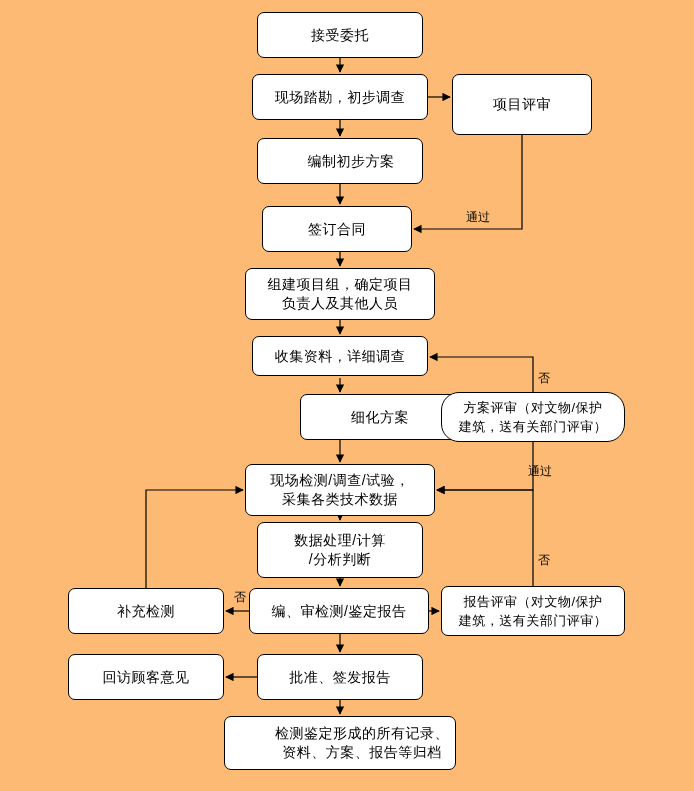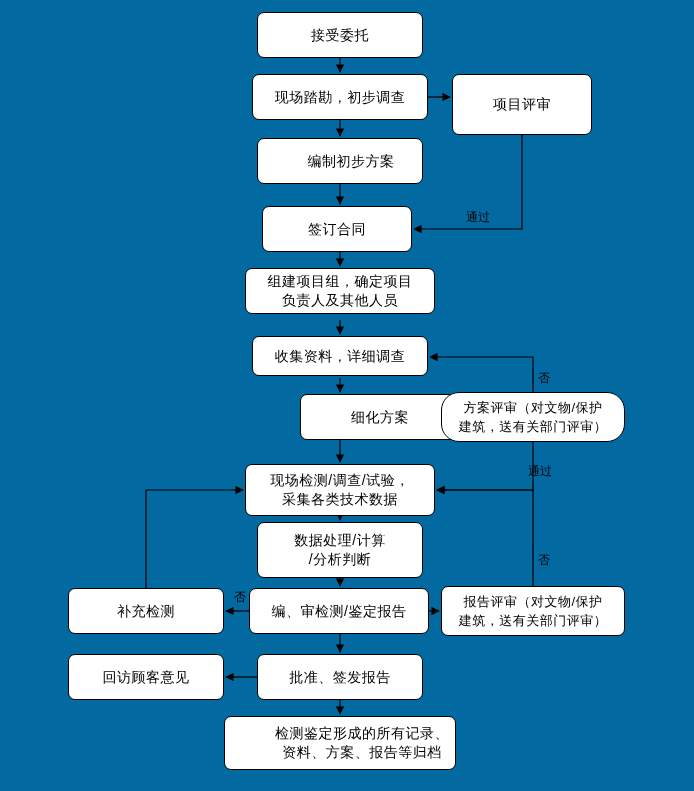--- a/index.html
+++ b/index.html
@@ -4,21 +4,21 @@
 <style>
   html, body {
     margin: 0;
     padding: 0;
     background: #ffffff;
   }
   #canvas {
     position: relative;
     width: 694px;
     height: 791px;
-    background: #0369a1;
+    background: #fdba74;
     font-family: "Liberation Sans", sans-serif;
     overflow: hidden;
   }
   .node {
     position: absolute;
     box-sizing: border-box;
     border: 1px solid #000000;
     border-radius: 7px;
     background: #ffffff;
     display: flex;
@@ -103,21 +103,21 @@
 
       <path d="M 340 700 L 340 714"></path>
     </g>
   </svg>
 
   <div class="node" style="left:257px;top:12px;width:166px;height:46px;">接受委托</div>
   <div class="node" style="left:252px;top:74px;width:176px;height:46px;">现场踏勘，初步调查</div>
   <div class="node" style="left:452px;top:74px;width:140px;height:61px;">项目评审</div>
   <div class="node" style="left:257px;top:138px;width:166px;height:46px;padding-left:26px;">编制初步方案</div>
   <div class="node" style="left:262px;top:206px;width:150px;height:46px;">签订合同</div>
-  <div class="node" style="left:245px;top:268px;width:190px;height:46px;text-align:center;">组建项目组，确定项目
+  <div class="node" style="left:245px;top:268px;width:190px;height:52px;text-align:center;">组建项目组，确定项目
 负责人及其他人员</div>
   <div class="node" style="left:252px;top:336px;width:176px;height:40px;">收集资料，详细调查</div>
   <div class="node" style="left:260px;top:394px;width:160px;height:46px;margin-left:40px;">细化方案</div>
   <div class="node" style="left:441px;top:392px;width:184px;height:50px;font-size:13px;border-radius:18px;">方案评审（对文物/保护
 建筑，送有关部门评审）</div>
   <div class="node" style="left:245px;top:464px;width:190px;height:52px;">现场检测/调查/试验，
 采集各类技术数据</div>
   <div class="node" style="left:257px;top:522px;width:166px;height:56px;">数据处理/计算
 /分析判断</div>
   <div class="node" style="left:249px;top:588px;width:180px;height:46px;">编、审检测/鉴定报告</div>

